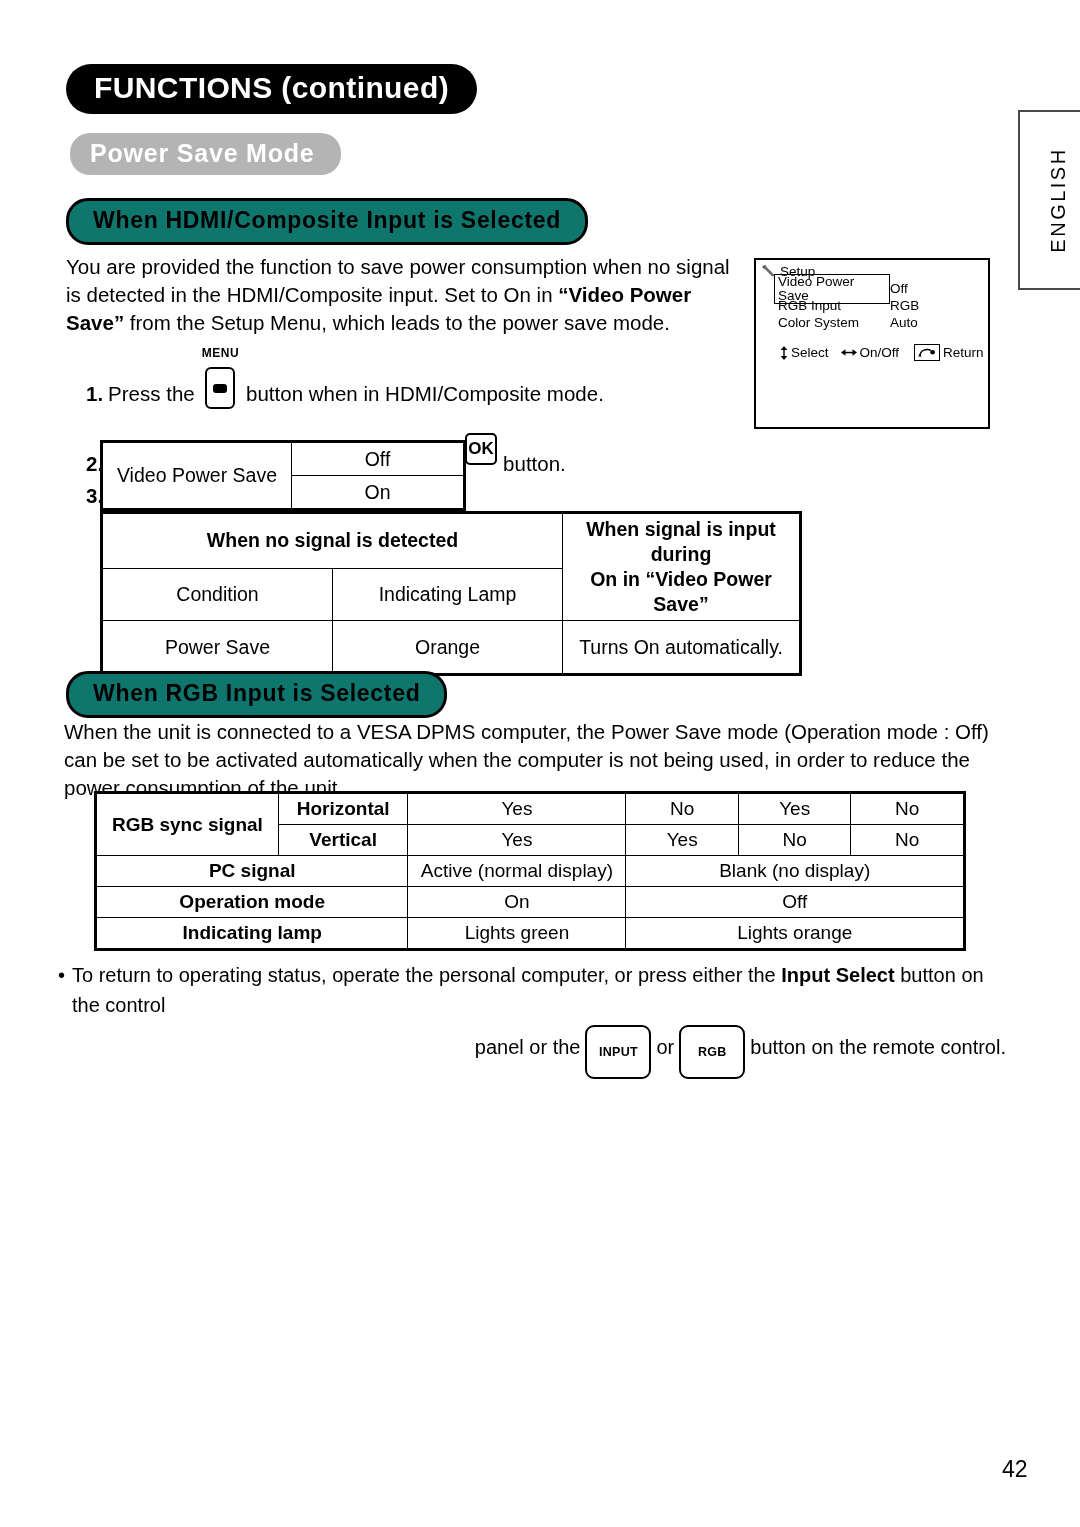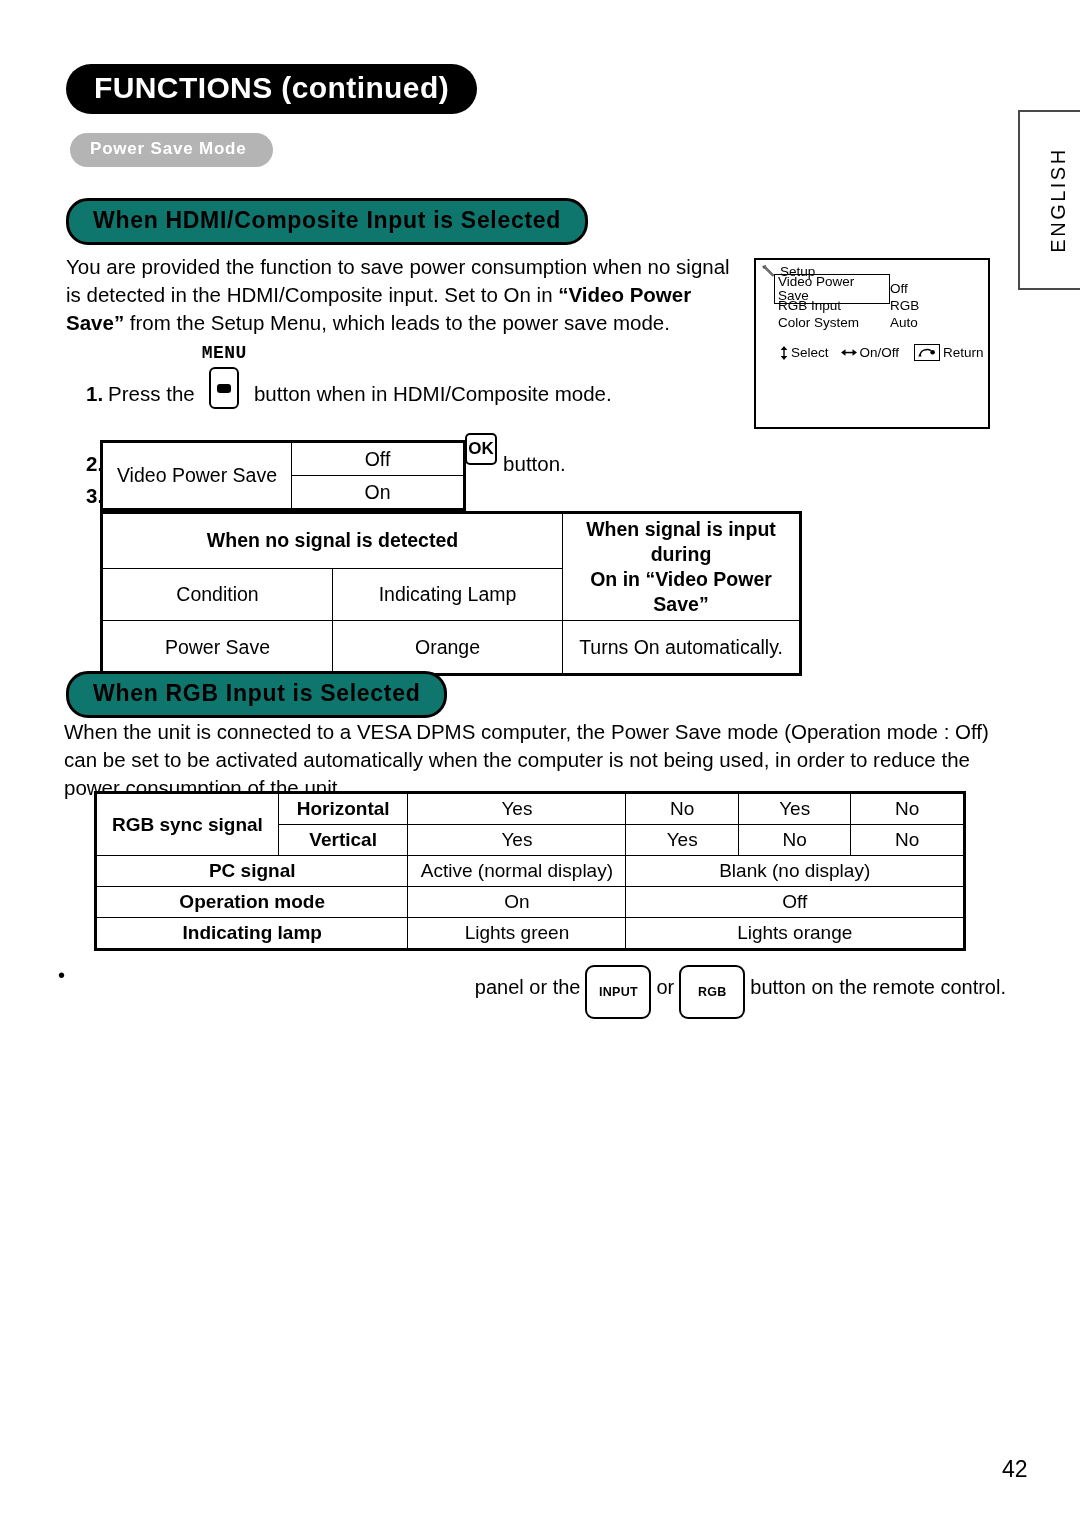--- a/index.html
+++ b/index.html
@@ -31,21 +31,21 @@
     line-height: 1.05;
   }
   .section-banner {
     position: absolute;
     left: 70px;
     top: 133px;
     background: #b4b4b4;
     color: #ffffff;
     border-radius: 20px;
     padding: 7px 26px 9px 20px;
-    font-size: 17px;
+    font-size: 25px;
     font-weight: bold;
     letter-spacing: 0.8px;
     line-height: 1.05;
   }
   .subhead-pill {
     position: absolute;
     background: #0f766e;
     color: #000000;
     border: 3px solid #000000;
     border-radius: 22px;
@@ -89,25 +89,24 @@
   
   .menu-key-wrap {
     display: inline-flex;
     flex-direction: column;
     align-items: center;
     margin: 0 7px;
     position: relative;
     top: 2px;
   }
   .menu-key-label {
-    font-size: 18px;
+    font-size: 12px;
     font-weight: bold;
     letter-spacing: 0.5px;
     margin-bottom: 1px;
-    font-family: Liberation Mono, monospace;
   }
   .menu-key {
     width: 26px;
     height: 38px;
     border: 2.5px solid #000;
     border-radius: 6px;
     display: flex;
     align-items: center;
     justify-content: center;
     background: #fff;
@@ -435,20 +434,21 @@
   <tr>
     <td class="b" colspan="2">Indicating lamp</td>
     <td>Lights green</td>
     <td colspan="3">Lights orange</td>
   </tr>
 </tbody>
   </table>
 
 <div class="note">
   <span class="bullet">•</span>
+  <span class="note-body"><span>To return to operating status, operate the personal computer, or press either the </span><b class="sb">Input Select</b><span> button on the control</span></span>
   <span class="note-line2">
     <span>panel or the</span>
     <span class="pill-key">INPUT</span>
     <span>or</span>
     <span class="pill-key">RGB</span>
     <span>button on the remote control.</span>
   </span>
 </div>
 
 <div class="lang-tab">

